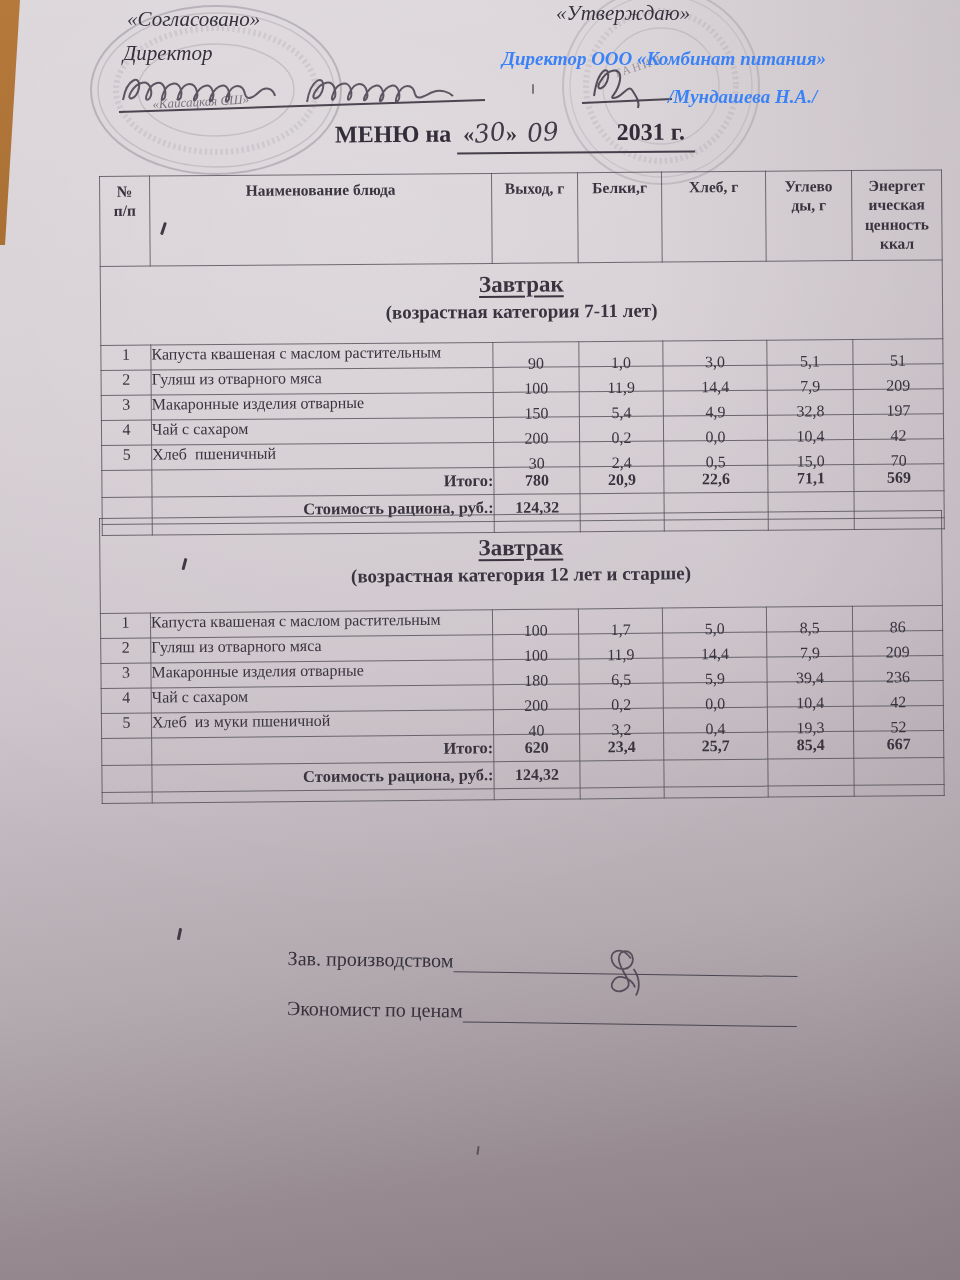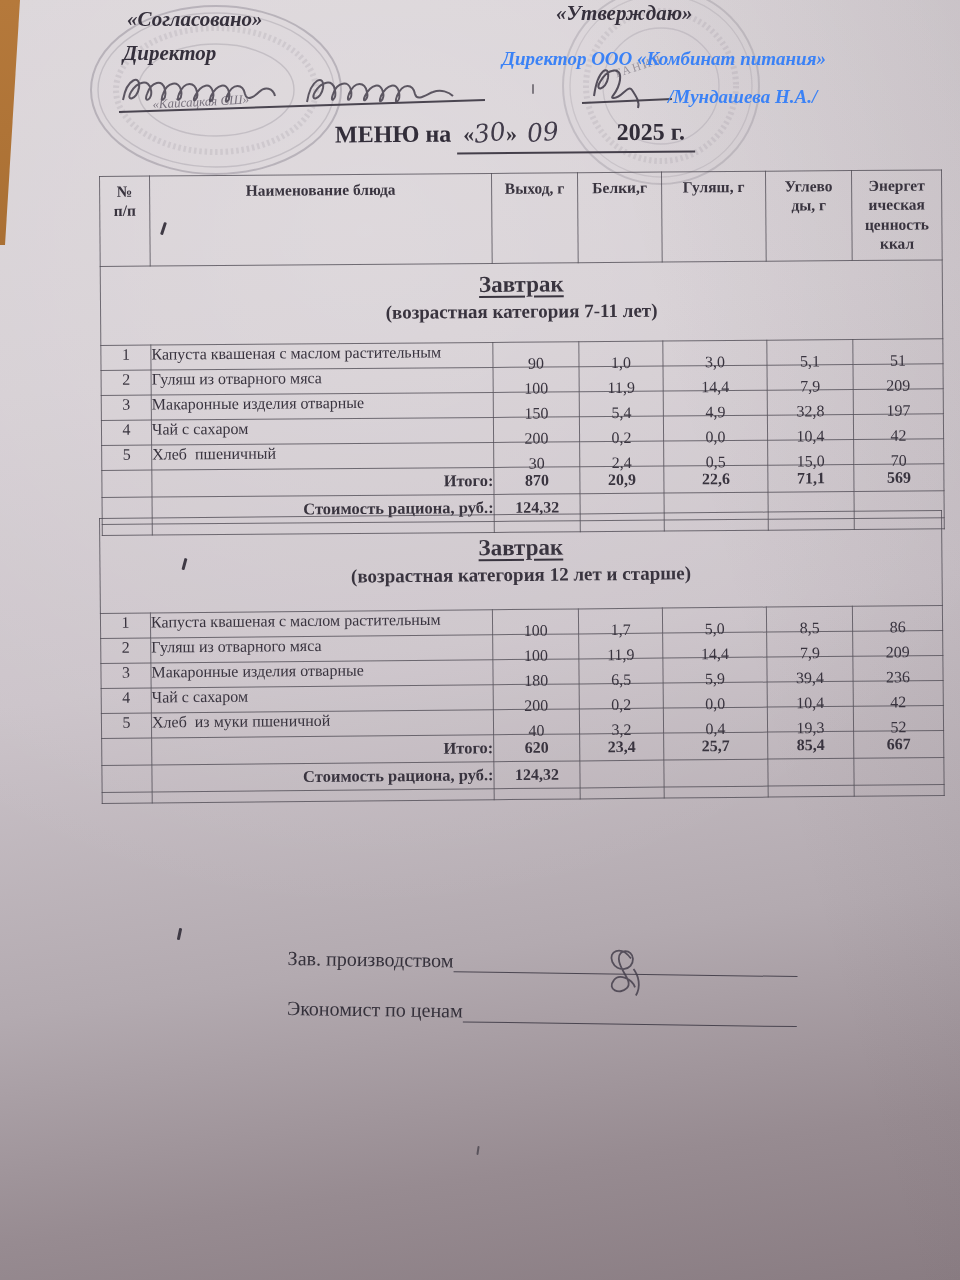--- a/index.html
+++ b/index.html
@@ -9,21 +9,21 @@
   .paper{position:absolute;inset:0;
     background:
       linear-gradient(255deg, rgba(70,60,66,0.10), rgba(0,0,0,0) 30%),
       radial-gradient(130% 90% at 38% 18%, rgba(255,255,255,0.20), rgba(255,255,255,0) 60%),
       linear-gradient(172deg,#dad4d8 0%,#d4cdd2 28%,#cbc3c9 50%,#b3aab0 72%,#978b91 88%,#897c82 100%);
   }
   .orange-strip{position:absolute;left:0;top:0;width:24px;height:260px;
     background:linear-gradient(#b5793b,#a96f33);
     clip-path:polygon(0 0,20px 0,5px 245px,0 245px);}
   .abs{position:absolute;}
-  .hdr-label{font-weight:700;font-style:italic;font-size:21px;color:#35303c;}
+  .hdr-label{font-weight:400;font-style:italic;font-size:21px;color:#35303c;}
   .hdr-small{font-weight:700;font-style:italic;font-size:19px;color:#3b82f6;}
   .menu-line{white-space:nowrap;transform:rotate(-0.5deg);}
   .menu-prefix,.menu-year{font-weight:700;font-size:24px;color:#322d39;}
   .menu-underlined{display:inline-block;border-bottom:2px solid #443f4a;padding:0 10px 5px 6px;margin-left:6px;}
   .handwrit{font-family:"DejaVu Serif",serif;font-style:italic;font-size:25px;color:#413b4a;display:inline-block;}
   .hand-day{transform:rotate(-6deg);}
   .hand-month{transform:rotate(-4deg);margin-left:10px;}
   .menu-year{margin-left:58px;}
   .quote{font-weight:700;font-size:22px;}
 
@@ -104,42 +104,42 @@
 <div class="abs hdr-small" style="left:502px;top:48px;">Директор ООО «Комбинат питания»</div>
 
 <svg class="abs" style="left:580px;top:58px;" width="100" height="52" viewBox="0 0 100 52">
   <path d="M14,38 C18,10 30,6 28,20 C26,32 14,34 20,24 C28,10 42,8 40,22
            C38,36 28,40 34,40 C42,40 48,26 52,32 C56,38 60,44 58,50" fill="none" stroke="#453f4c" stroke-width="2" opacity="0.9"></path>
   <path d="M2,45 L92,41" stroke="#4a4550" stroke-width="2" fill="none"></path>
 </svg>
 <div class="abs hdr-small" style="left:668px;top:86px;">/Мундашева Н.А./</div>
 
 <div class="abs menu-line" style="left:335px;top:118px;">
-  <span class="menu-prefix">МЕНЮ на</span><span class="menu-underlined"><span class="quote">«</span><span class="handwrit hand-day">30</span><span class="quote">»</span><span class="handwrit hand-month">09</span><span class="menu-year">2025 г.</span></span>
+  <span class="menu-prefix">МЕНЮ на</span><span class="menu-underlined"><span class="quote">«</span><span class="handwrit hand-day">30</span><span class="quote">»</span><span class="handwrit hand-month">09</span><span class="menu-year">2031 г.</span></span>
 </div>
 
 <div id="table1-wrap" class="tbl-wrap">
     <table class="menu-table band1">
       <colgroup>
         <col style="width: 50px;">
         <col style="width: 342px;">
         <col style="width: 86px;">
         <col style="width: 84px;">
         <col style="width: 104px;">
         <col style="width: 86px;">
         <col style="width: 90px;">
       </colgroup>
       <tbody>
         <tr class="head-row">
           <th class="hcell">№
 п/п</th>
           <th class="hcell">Наименование блюда</th>
           <th class="hcell">Выход, г</th>
           <th class="hcell">Белки,г</th>
-          <th class="hcell">Гуляш, г</th>
+          <th class="hcell">Хлеб, г</th>
           <th class="hcell">Углево
 ды, г</th>
           <th class="hcell">Энергет
 ическая
 ценность
 ккал</th>
         </tr>
         <tr class="band-row">
           <td class="band-cell" colspan="7">
             <div class="band-title">Завтрак</div>
@@ -187,21 +187,21 @@
           <td class="name-cell">Хлеб  пшеничный</td>
           <td class="val-cell"><span class="shift">30</span></td>
           <td class="val-cell"><span class="shift">2,4</span></td>
           <td class="val-cell"><span class="shift">0,5</span></td>
           <td class="val-cell"><span class="shift">15,0</span></td>
           <td class="val-cell"><span class="shift">70</span></td>
         </tr>
         <tr class="total-row">
           <td class="num-cell"></td>
           <td class="label-cell">Итого:</td>
-          <td class="val-cell bold">870</td>
+          <td class="val-cell bold">780</td>
           <td class="val-cell bold">20,9</td>
           <td class="val-cell bold">22,6</td>
           <td class="val-cell bold">71,1</td>
           <td class="val-cell bold">569</td>
         </tr>
         <tr class="cost-row">
           <td class="num-cell"></td>
           <td class="label-cell">Стоимость рациона, руб.:</td>
           <td class="val-cell bold">124,32</td>
           <td class="val-cell"></td>

